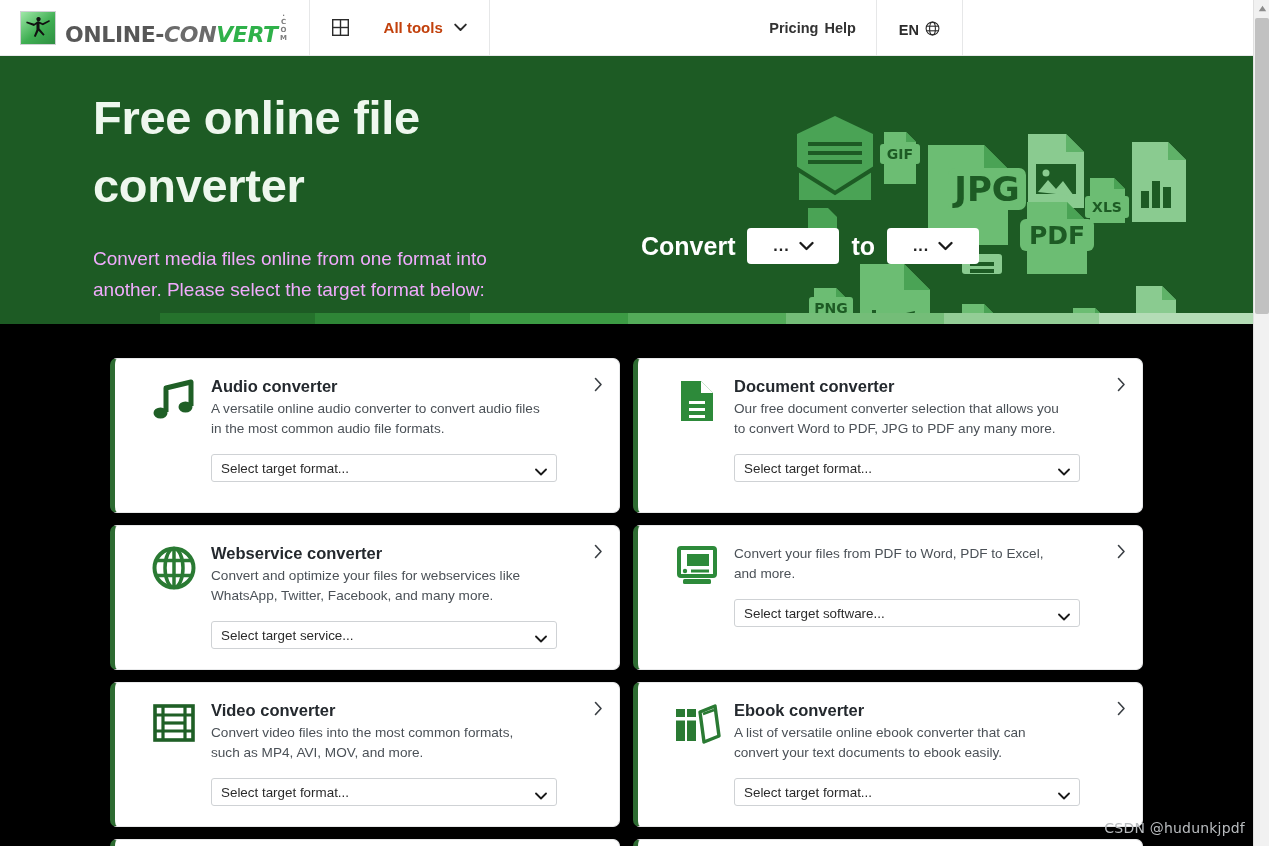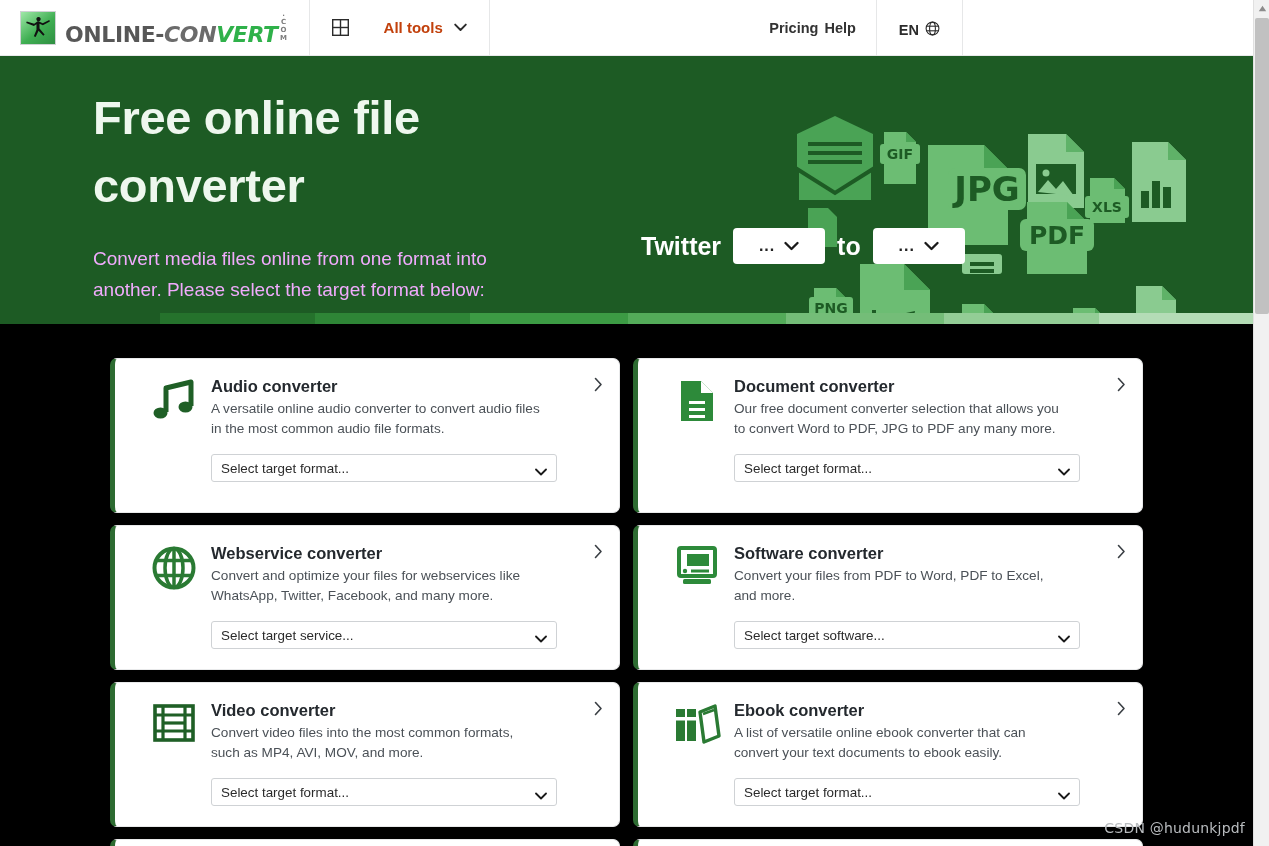--- a/index.html
+++ b/index.html
@@ -407,21 +407,21 @@
 
       <div class="hero-inner">
         <h1>
           <span>Free online file</span><br>
           <span>converter</span>
         </h1>
         <p>Convert media files online from one format into another. Please select the target format below:</p>
       </div>
 
       <div class="convert-widget">
-        <span class="convert-word">Twitter</span>
+        <span class="convert-word">Convert</span>
         <div class="convert-select">
           <span class="cs-dots">...</span>
           <span>
             <svg width="15" height="10" viewBox="0 0 15 10">
               <polyline points="1.5,2 7.5,8 13.5,2" fill="none" stroke="#1a1a1a" stroke-width="2.3" stroke-linecap="round" stroke-linejoin="round"></polyline>
             </svg>
           </span>
         </div>
         <span class="convert-word">to</span>
         <div class="convert-select">
@@ -538,21 +538,20 @@
           <div class="card-icon">
             <svg width="44" height="40" viewBox="0 0 44 40">
               <rect x="4" y="2" width="36" height="28" rx="2" fill="none" stroke="#2d8a3a" stroke-width="4"></rect>
               <rect x="12" y="8" width="22" height="12" fill="#2d8a3a"></rect>
               <circle cx="10" cy="25" r="2.2" fill="#2d8a3a"></circle>
               <rect x="16" y="23.5" width="18" height="3" fill="#2d8a3a"></rect>
               <rect x="8" y="33" width="28" height="5" rx="1.5" fill="#2d8a3a"></rect>
             </svg>
           </div>
           <div class="card-body">
-            <div class="card-title">Software converter</div>
             <div class="card-desc">Convert your files from PDF to Word, PDF to Excel, and more.</div>
             <div class="card-select">
               <span>Select target software...</span>
               <span class="sel-chev">
                 <svg width="12" height="8" viewBox="0 0 12 8">
                   <polyline points="1,1.5 6,6.5 11,1.5" fill="none" stroke="#1a1a1a" stroke-width="1.8" stroke-linecap="round" stroke-linejoin="round"></polyline>
                 </svg>
               </span>
             </div>
           </div>

